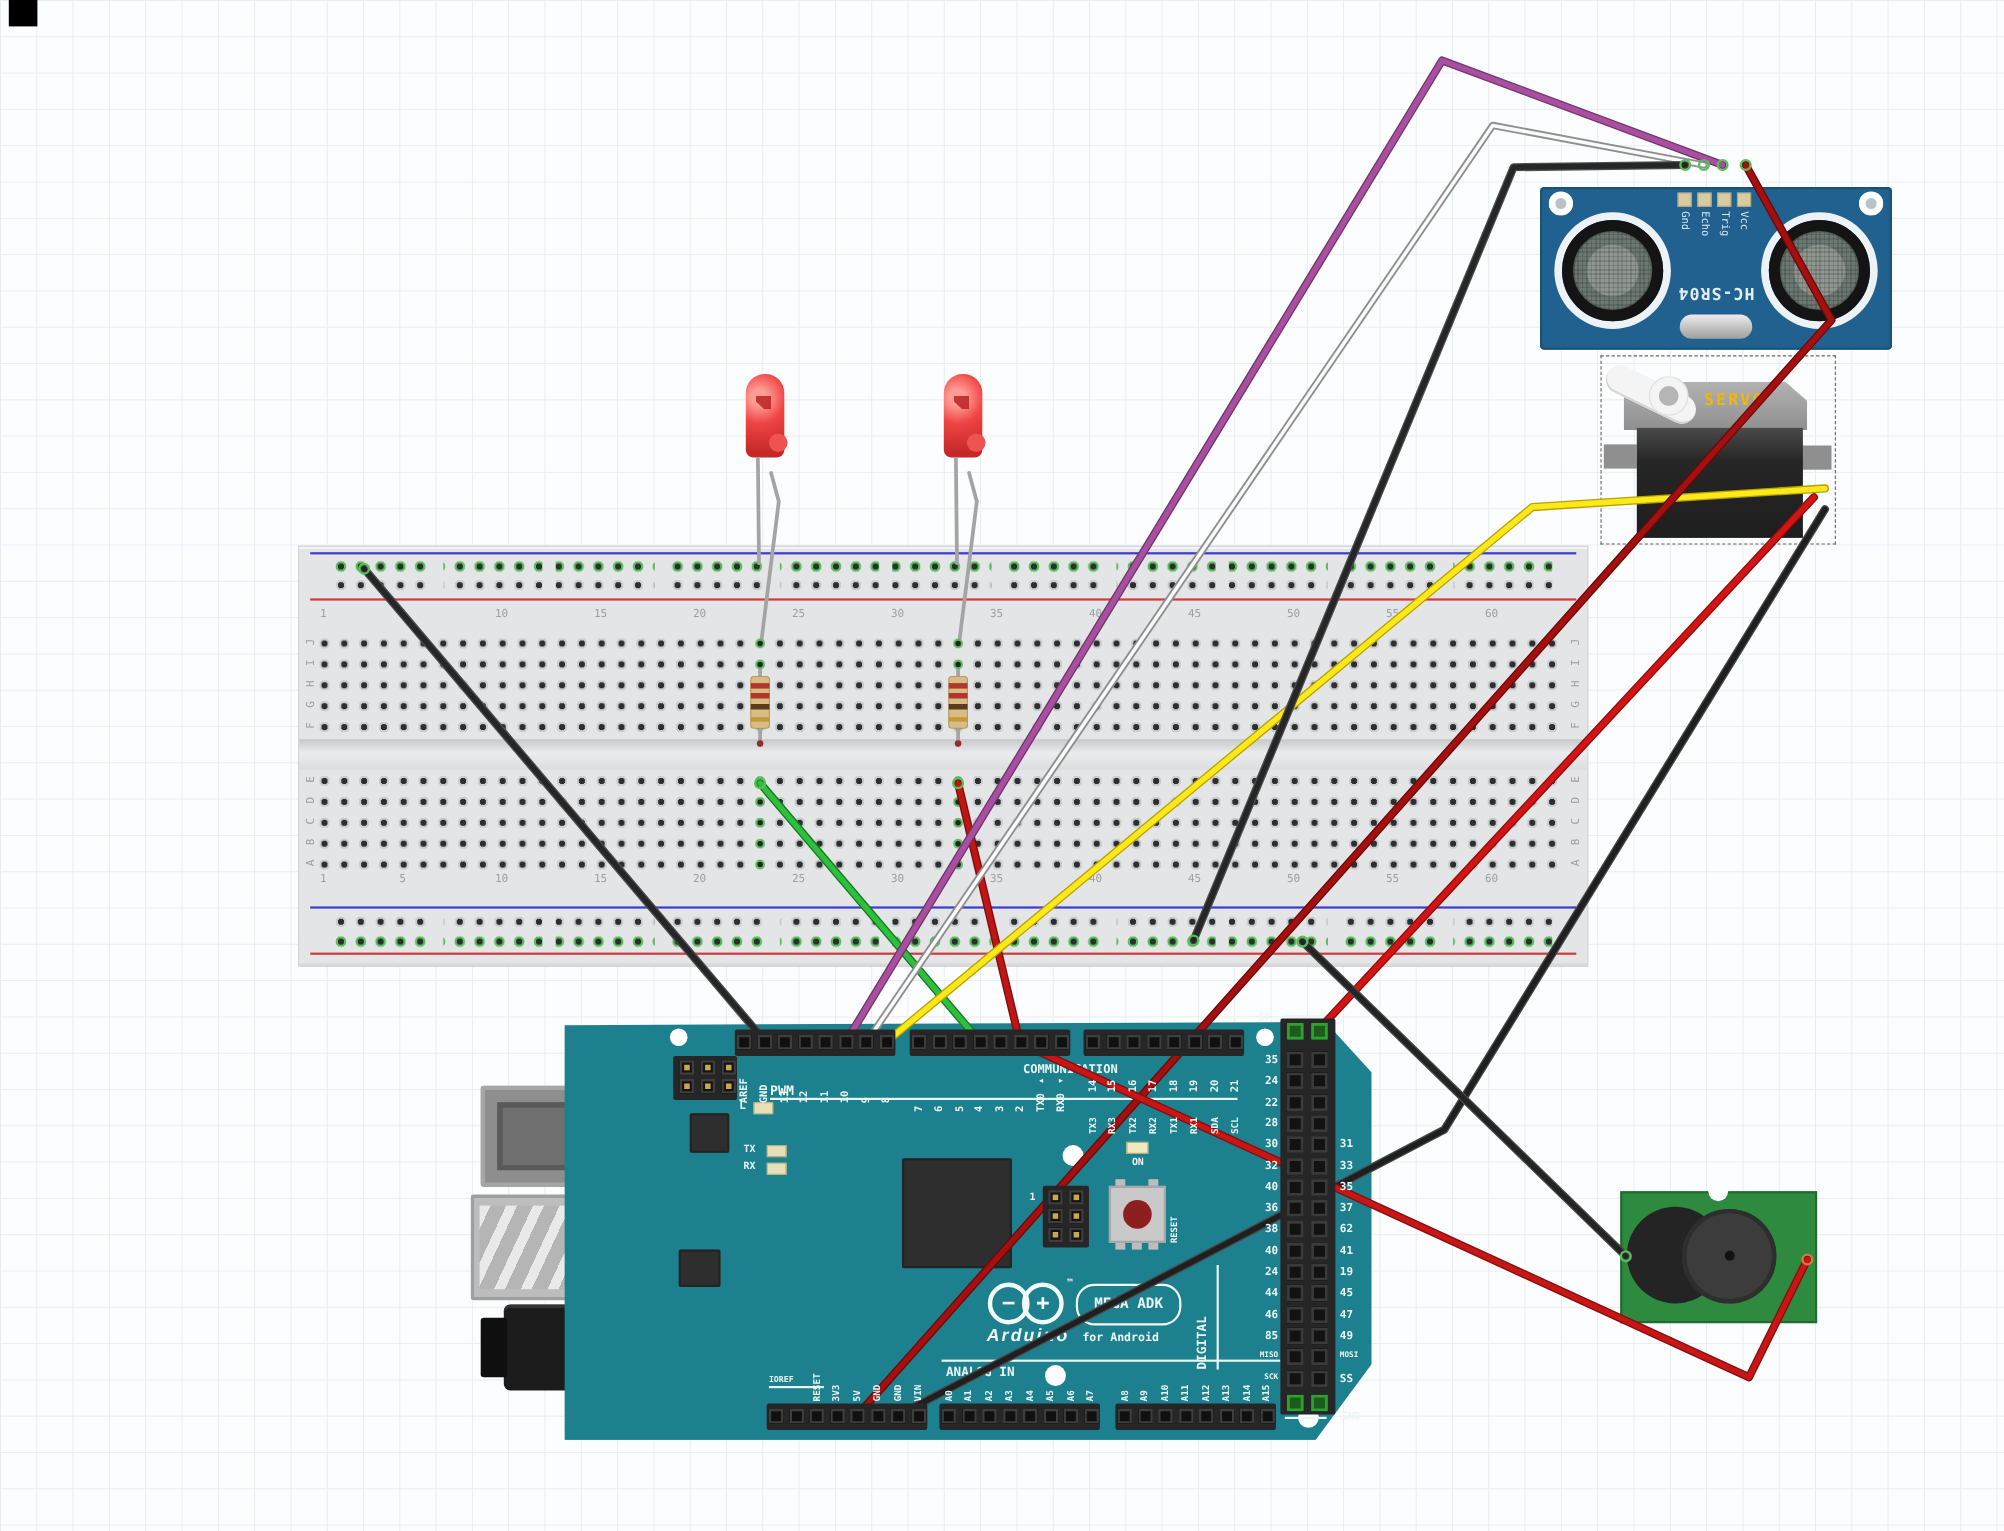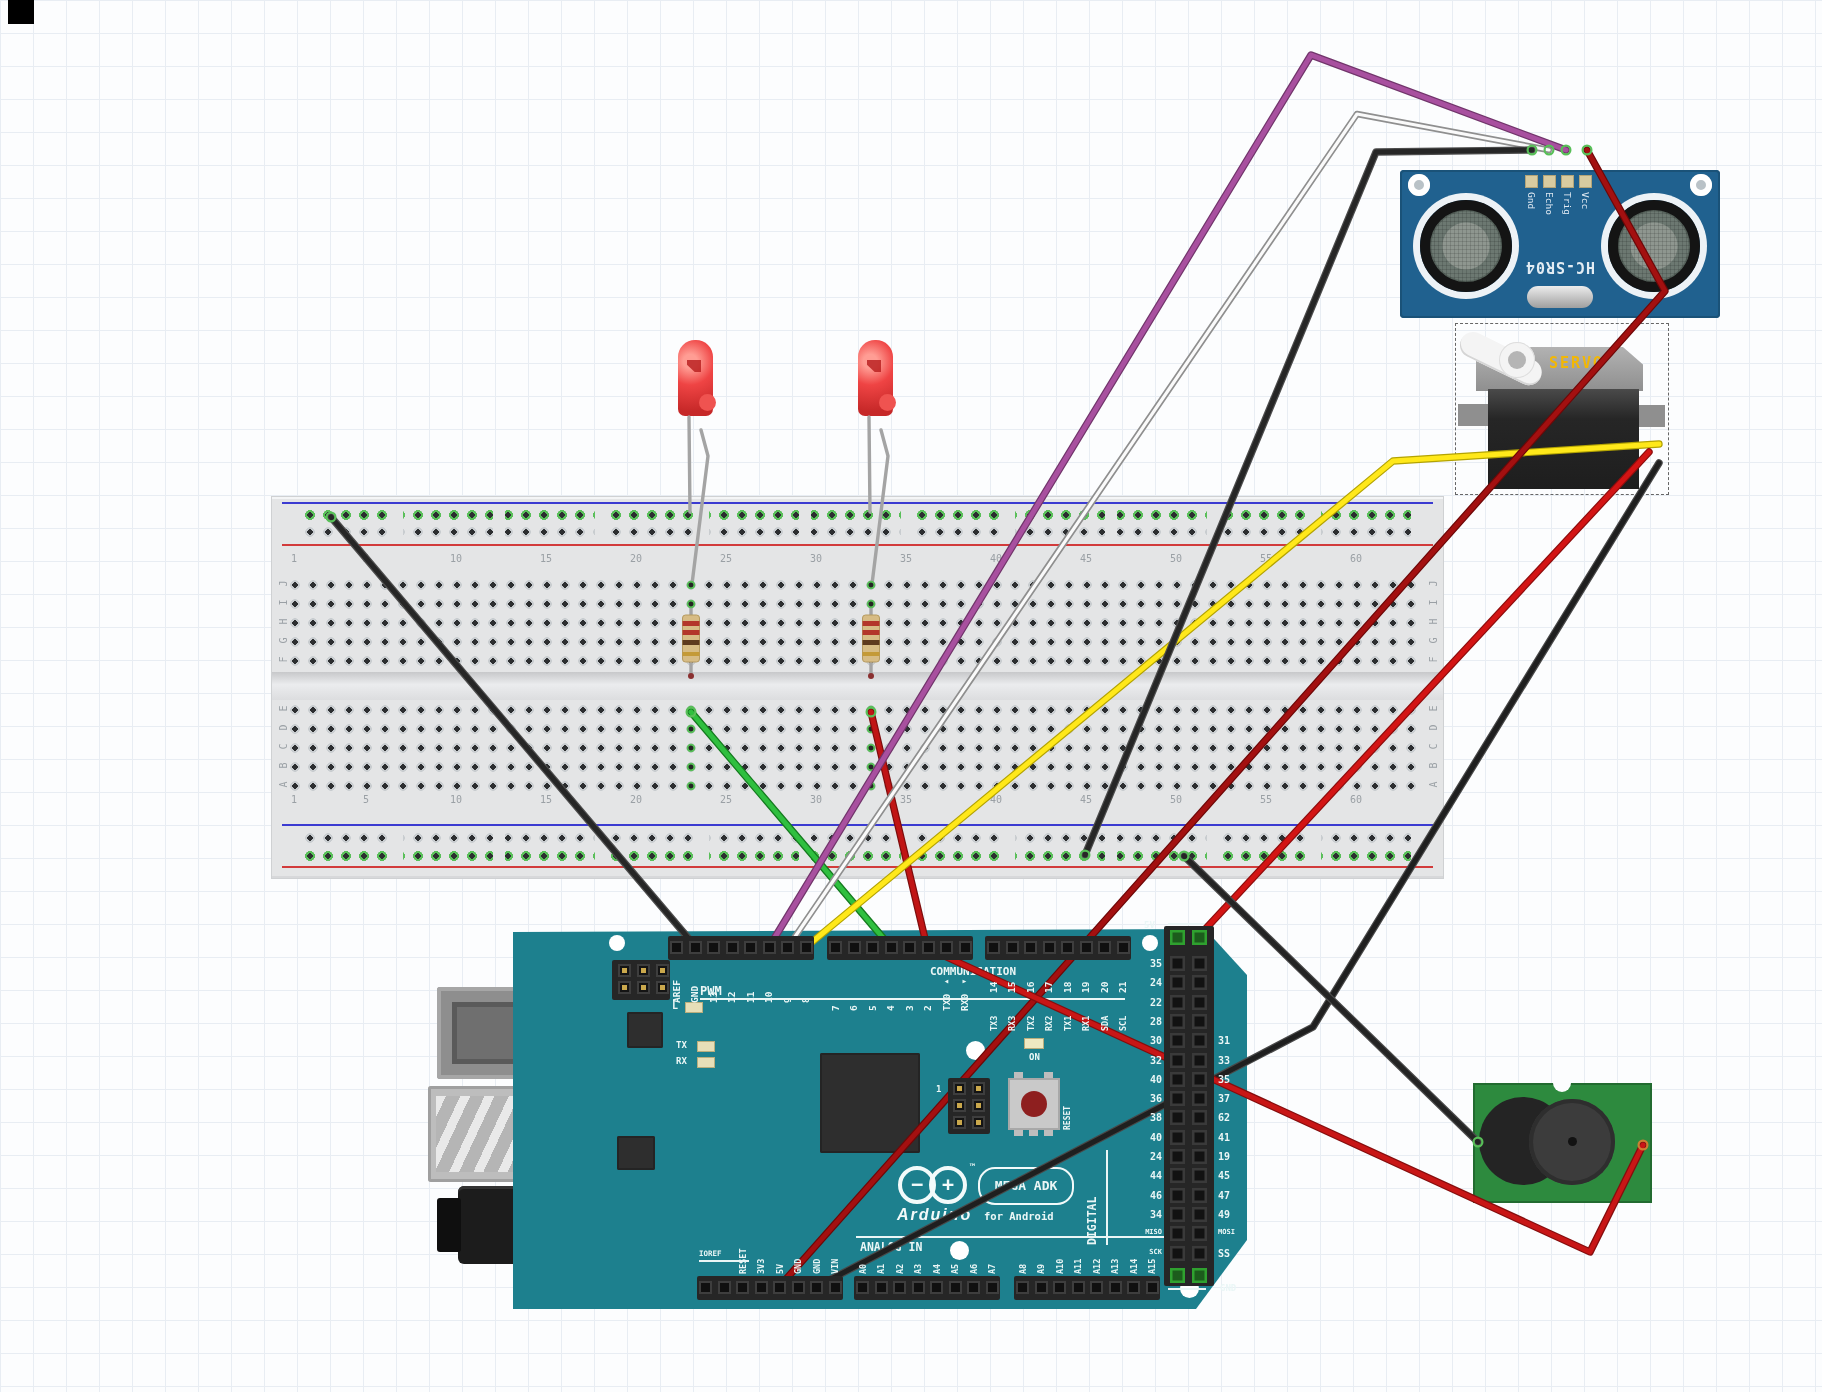--- a/index.html
+++ b/index.html
@@ -459,21 +459,21 @@
     <div class="pad2" style="position: absolute; left: 1170px; top: 1168.3px;"></div>
     <div class="pad2" style="position: absolute; left: 1192px; top: 1168.3px;"></div>
     <div style="position: absolute; left: 1128px; top: 1170.3px; width: 34px; text-align: right; font: bold 10px &quot;DejaVu Sans Mono&quot;, monospace; color: rgb(234, 246, 246);">44</div>
     <div style="position: absolute; left: 1218px; top: 1170.3px; width: 34px; font: bold 10px &quot;DejaVu Sans Mono&quot;, monospace; color: rgb(234, 246, 246);">45</div>
     <div class="pad2" style="position: absolute; left: 1170px; top: 1187.6px;"></div>
     <div class="pad2" style="position: absolute; left: 1192px; top: 1187.6px;"></div>
     <div style="position: absolute; left: 1128px; top: 1189.6px; width: 34px; text-align: right; font: bold 10px &quot;DejaVu Sans Mono&quot;, monospace; color: rgb(234, 246, 246);">46</div>
     <div style="position: absolute; left: 1218px; top: 1189.6px; width: 34px; font: bold 10px &quot;DejaVu Sans Mono&quot;, monospace; color: rgb(234, 246, 246);">47</div>
     <div class="pad2" style="position: absolute; left: 1170px; top: 1206.9px;"></div>
     <div class="pad2" style="position: absolute; left: 1192px; top: 1206.9px;"></div>
-    <div style="position: absolute; left: 1128px; top: 1208.9px; width: 34px; text-align: right; font: bold 10px &quot;DejaVu Sans Mono&quot;, monospace; color: rgb(234, 246, 246);">34</div>
+    <div style="position: absolute; left: 1128px; top: 1208.9px; width: 34px; text-align: right; font: bold 10px &quot;DejaVu Sans Mono&quot;, monospace; color: rgb(234, 246, 246);">85</div>
     <div style="position: absolute; left: 1218px; top: 1208.9px; width: 34px; font: bold 10px &quot;DejaVu Sans Mono&quot;, monospace; color: rgb(234, 246, 246);">49</div>
     <div class="pad2" style="position: absolute; left: 1170px; top: 1226.2px;"></div>
     <div class="pad2" style="position: absolute; left: 1192px; top: 1226.2px;"></div>
     <div style="position: absolute; left: 1128px; top: 1228.2px; width: 34px; text-align: right; font: bold 7px &quot;DejaVu Sans Mono&quot;, monospace; color: rgb(234, 246, 246);">MISO</div>
     <div style="position: absolute; left: 1218px; top: 1228.2px; width: 34px; font: bold 7px &quot;DejaVu Sans Mono&quot;, monospace; color: rgb(234, 246, 246);">MOSI</div>
     <div class="pad2" style="position: absolute; left: 1170px; top: 1245.5px;"></div>
     <div class="pad2" style="position: absolute; left: 1192px; top: 1245.5px;"></div>
     <div style="position: absolute; left: 1128px; top: 1247.5px; width: 34px; text-align: right; font: bold 7px &quot;DejaVu Sans Mono&quot;, monospace; color: rgb(234, 246, 246);">SCK</div>
     <div style="position: absolute; left: 1218px; top: 1247.5px; width: 34px; font: bold 10px &quot;DejaVu Sans Mono&quot;, monospace; color: rgb(234, 246, 246);">SS</div>
     <div style="position: absolute; left: 1170px; top: 1268px; width: 15px; height: 15px; background: rgb(28, 92, 28); box-shadow: rgb(47, 161, 47) 0px 0px 0px 2.5px inset;"></div>

